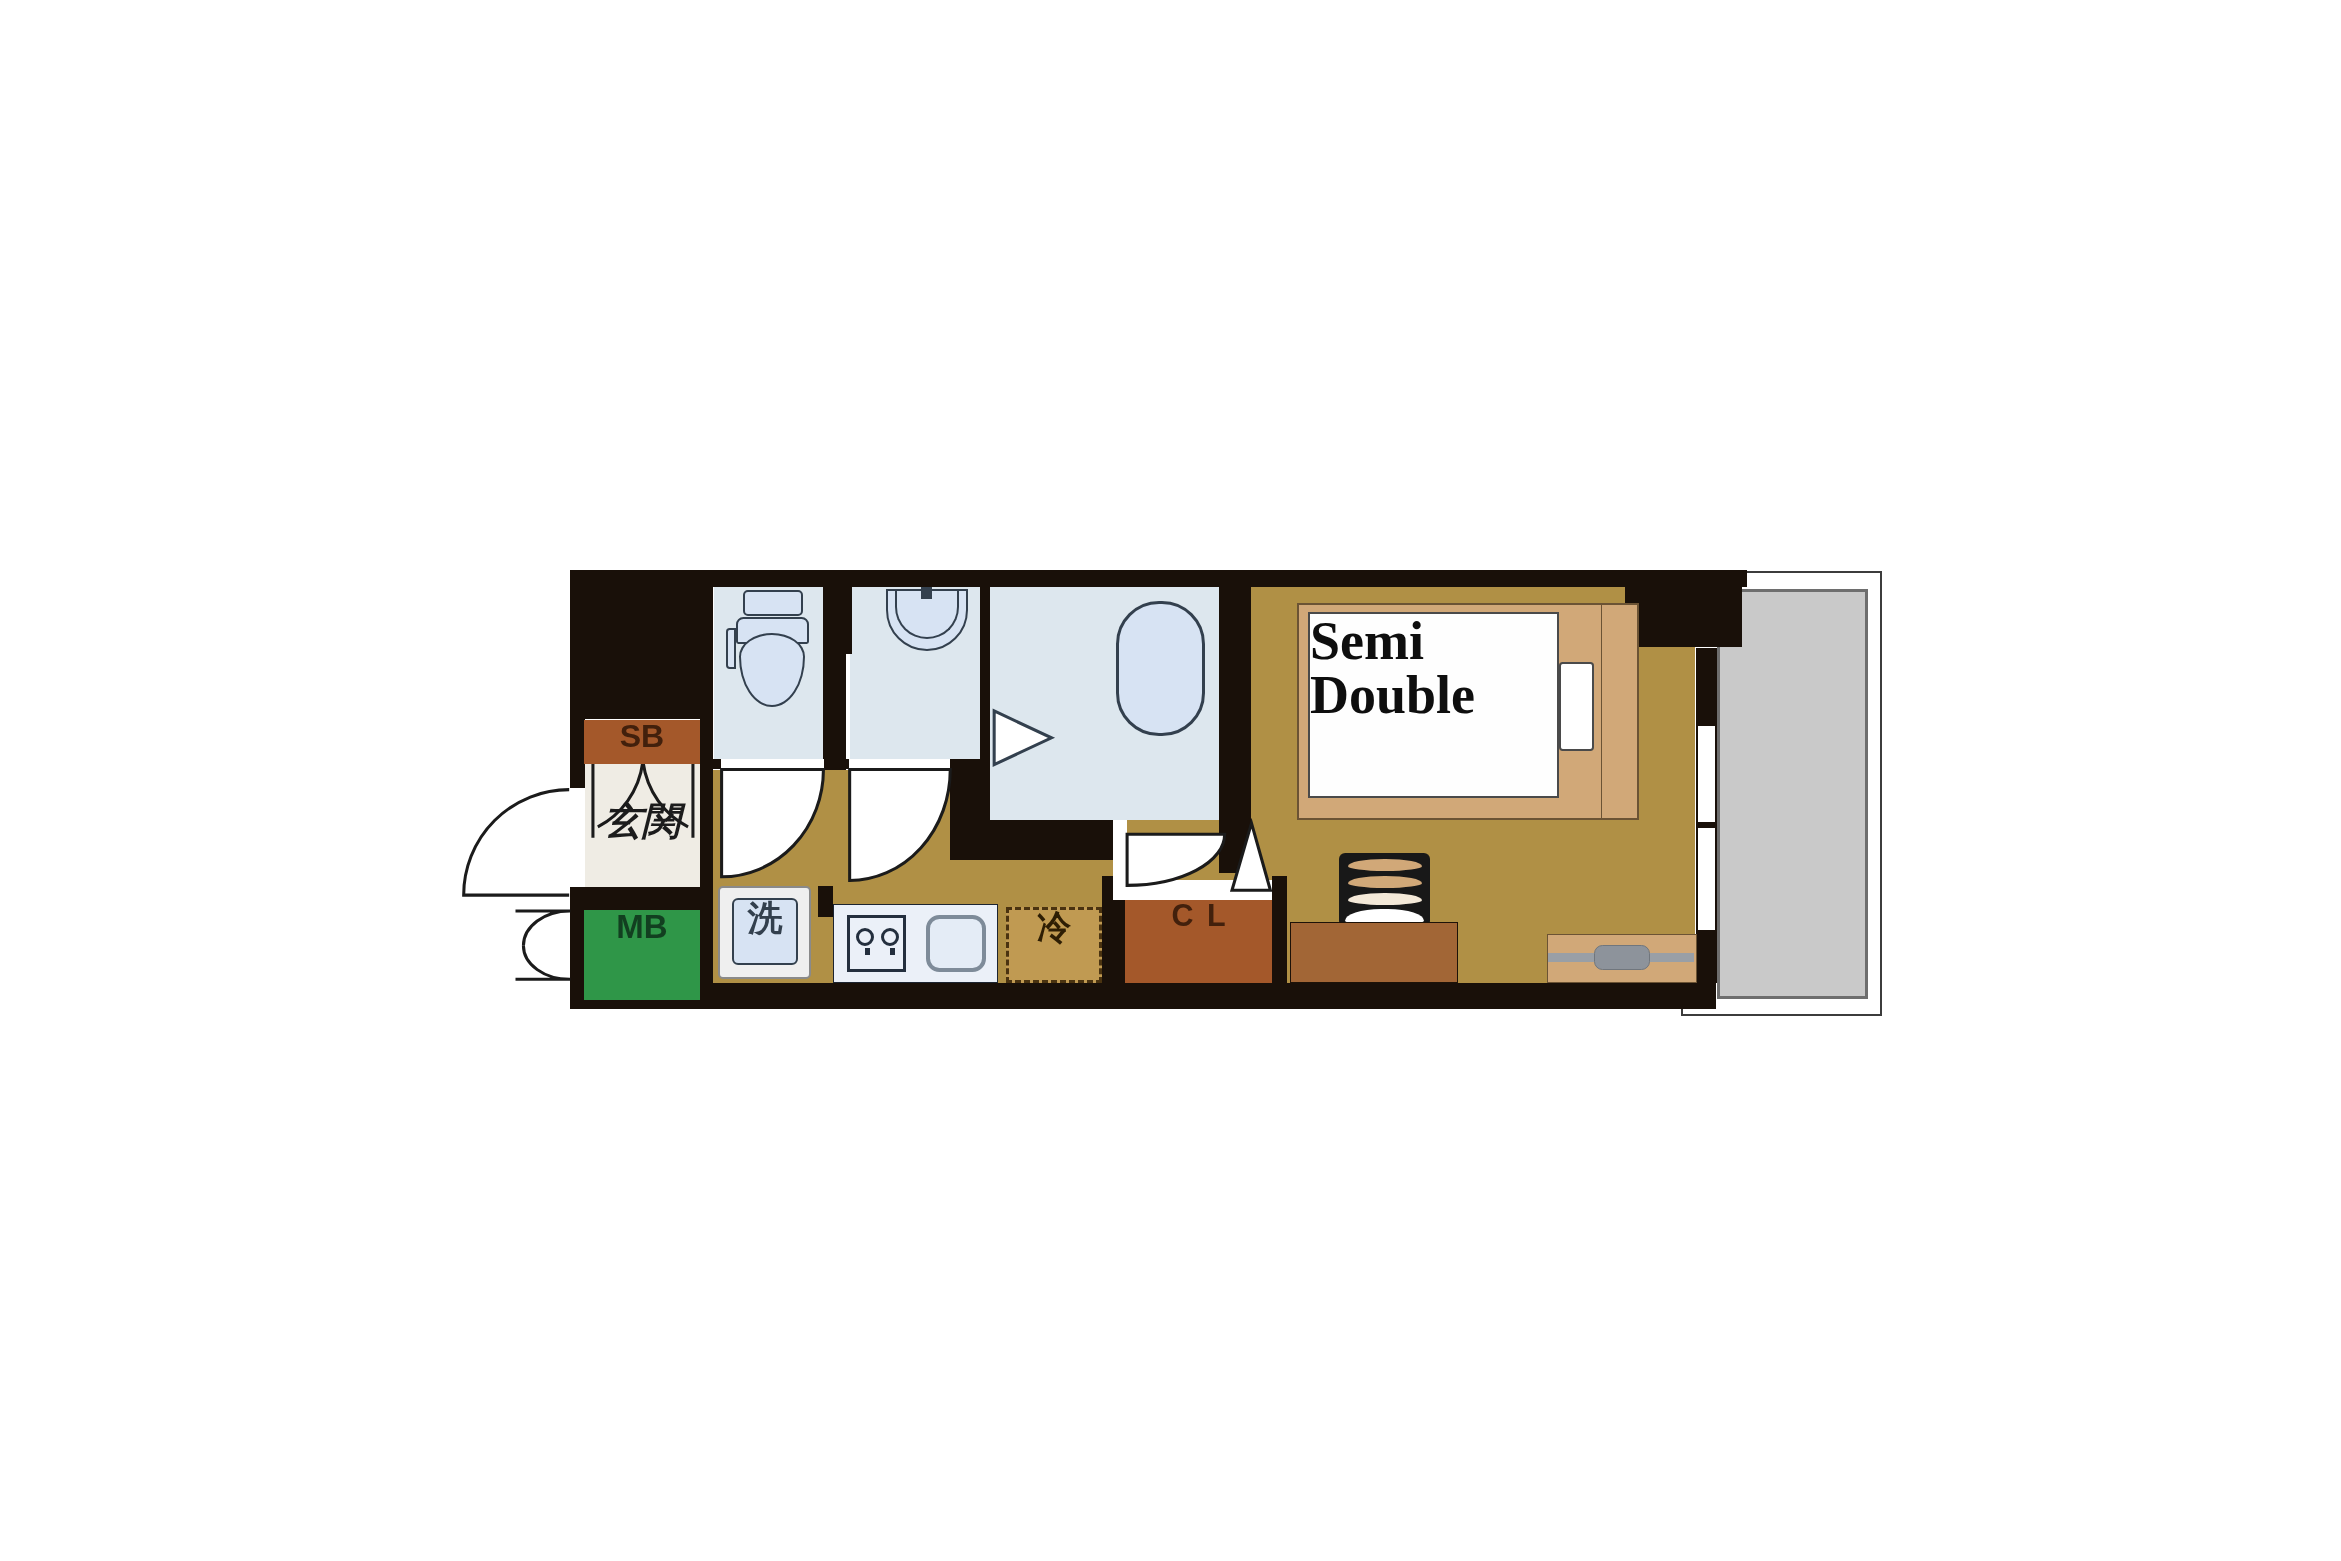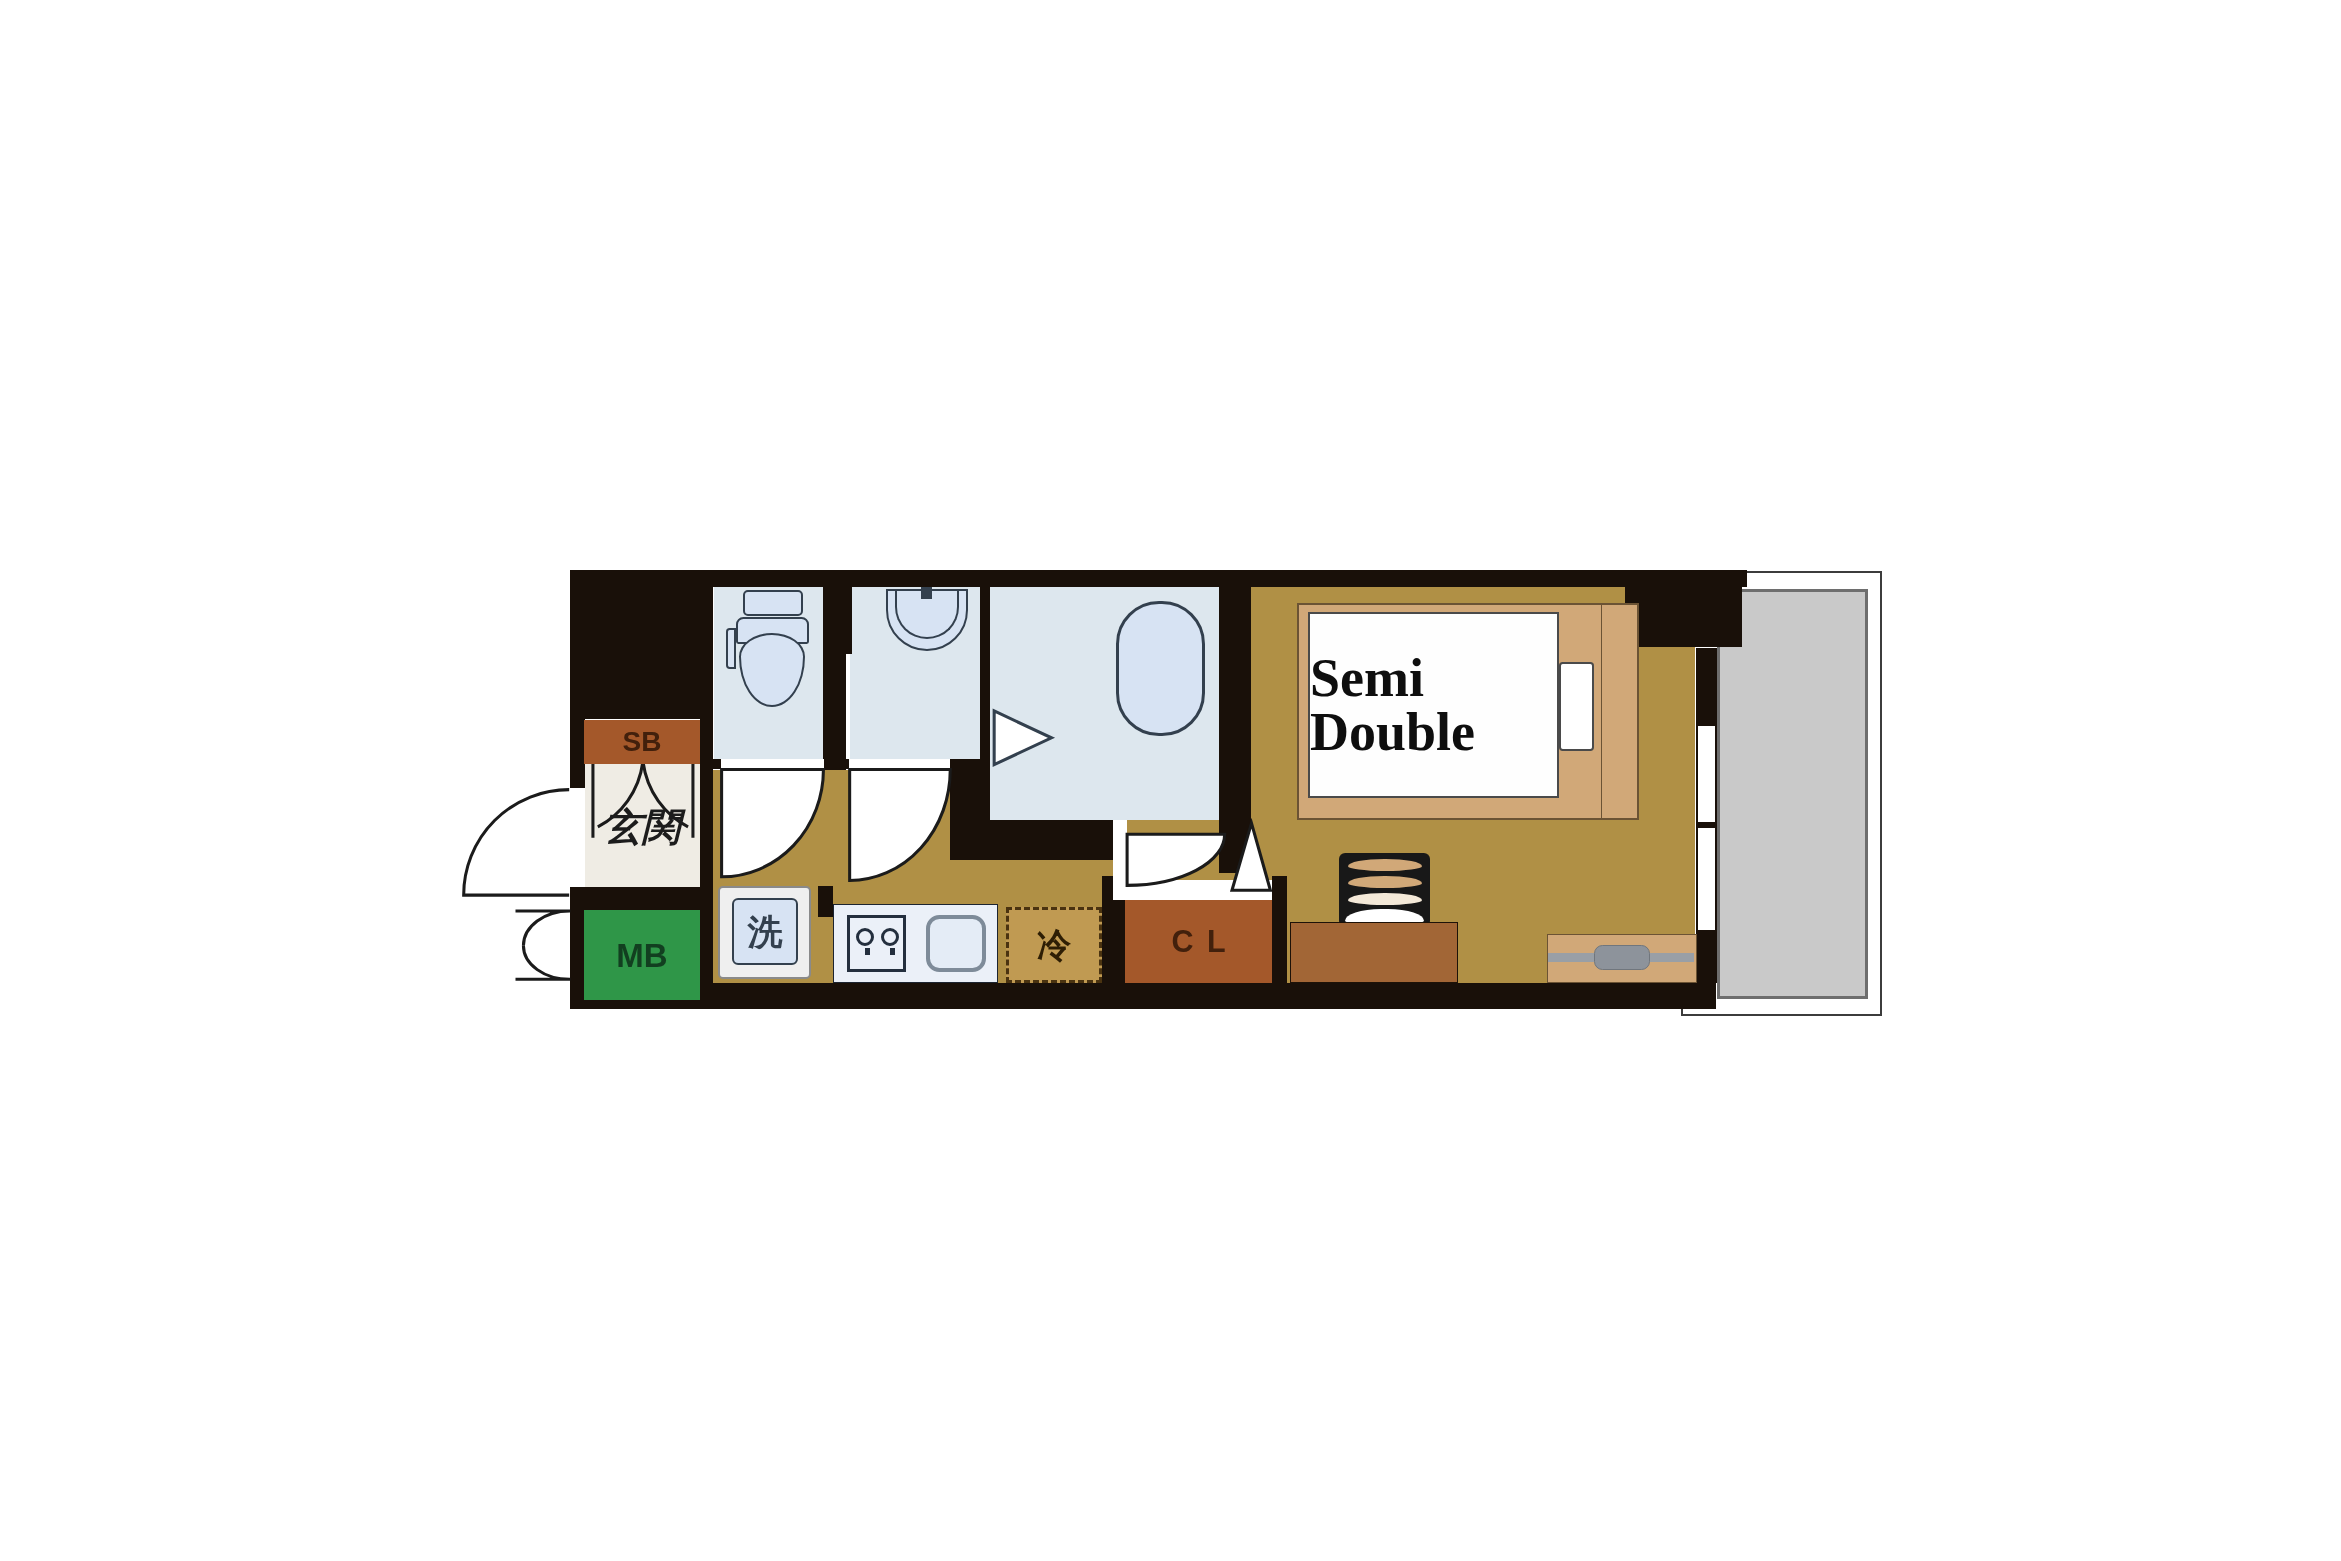--- a/index.html
+++ b/index.html
@@ -4,21 +4,21 @@
 <style>
   html,body{margin:0;padding:0;background:#fff;}
   #canvas{position:relative;width:2342px;height:1561px;background:var(--bg);overflow:hidden;
           font-family:"Liberation Sans", sans-serif;}
   .abs{position:absolute;box-sizing:border-box;}
   .wall{background:var(--wall);}
   .tan{background:var(--floor-tan);}
   .blue{background:var(--room-blue);}
   .cream{background:var(--floor-cream);}
   .white{background:#ffffff;}
-  .lbl{display:flex;align-items:center;justify-content:center;font-weight:bold;line-height:1;}
+  .lbl{display:flex;justify-content:center;font-weight:bold;line-height:1;}
   svg{position:absolute;left:0;top:0;}
   .fix{border:2.4px solid var(--fixture-line);background:var(--fixture-blue);}
 </style>
 </head>
 <body>
 
 <div id="canvas">
 
   <div class="abs" style="left:1681px;top:571px;width:201px;height:445px;border:2.4px solid var(--balcony-outer-line);background:#fff;"></div>
   <div class="abs" style="left:1717px;top:589px;width:151px;height:410px;border:3px solid var(--balcony-line);background:var(--balcony-gray);"></div>
@@ -65,21 +65,21 @@
     <path d="M2052,1350 L2083,1460 L2020,1460 Z" fill="#ffffff" stroke="var(--line)" stroke-width="5"></path>
     <path d="M1630,1166 L1724,1210 L1630,1254 Z" fill="#ffffff" stroke="var(--fixture-line)" stroke-width="5"></path>
     <path d="M972,1374 L972,1246 L1136,1246 L1136,1374" fill="none" stroke="var(--line)" stroke-width="5"></path>
     <path d="M1054,1248 C1048,1298 1018,1336 980,1356" fill="none" stroke="var(--line)" stroke-width="5"></path>
     <path d="M1054,1248 C1060,1298 1090,1336 1128,1356" fill="none" stroke="var(--line)" stroke-width="5"></path>
     <path d="M933,1295 A173,173 0 0 0 760,1468 H933" fill="none" stroke="var(--line)" stroke-width="5"></path>
     <path d="M845,1494 H935 A76,57 0 0 0 858,1551" fill="none" stroke="var(--line)" stroke-width="5"></path>
     <path d="M845,1606 H935 M935,1606 A76,55 0 0 1 858,1551" fill="none" stroke="var(--line)" stroke-width="5"></path>
   </svg>
 
-  <div class="abs lbl" style="left:584px;top:720px;width:116px;height:44px;background:var(--brown-box);color:var(--brown-text);font-size:28px;">
+  <div class="abs lbl" style="left:584px;top:720px;width:116px;height:44px;background:var(--brown-box);color:var(--brown-text);font-size:32px;">
       <span>SB</span>
     </div>
 
   <div class="abs lbl" style="left:584px;top:802px;width:116px;height:49px;color:var(--text-dark);font-size:38px;background:transparent;font-style:italic;">
       <span>玄関</span>
     </div>
 
   <div class="abs lbl" style="left:584px;top:910px;width:116px;height:90px;background:var(--green-box);color:var(--green-text);font-size:33px;">
       <span>MB</span>
     </div>

